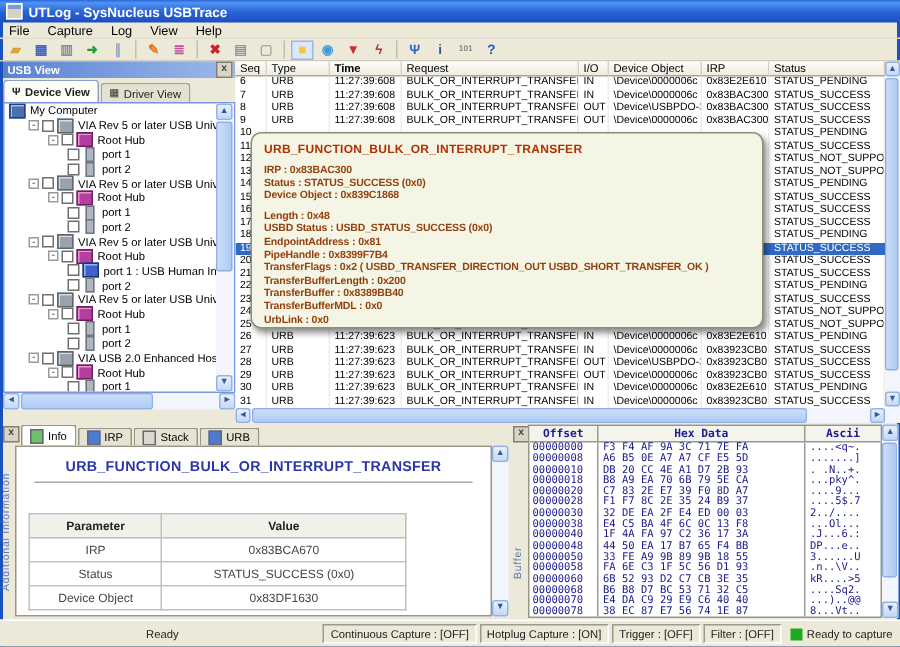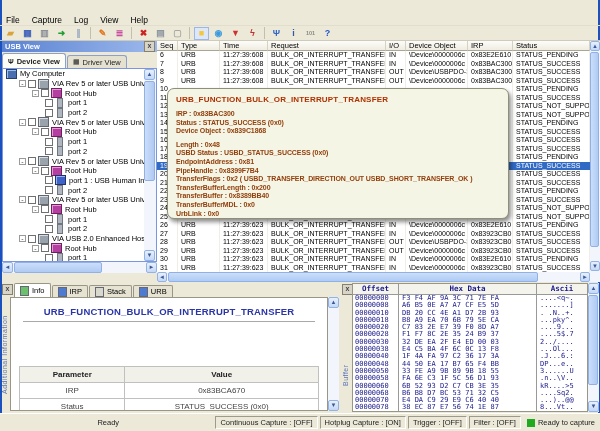--- a/index.html
+++ b/index.html
@@ -88,21 +88,21 @@
   .btabico.info-tab-icon{background:#6CC06C;}
   .btabico.irp-tab-icon{background:#4E7BD0;}
   .btabico.stack-tab-icon{background:#D8D8CC;}
   .btabico.urb-tab-icon{background:#4E7BD0;}
   .sidestrip{position:absolute;writing-mode:vertical-rl;transform:rotate(180deg);
     font-size:7px;color:#5A76B8;letter-spacing:.5px;text-align:center;}
   #infocontent{position:absolute;left:10px;top:15px;width:318px;height:114px;background:#fff;
     border:1px solid #9A9686;box-sizing:border-box;overflow:hidden;}
   #infoheading{margin-top:8px;text-align:center;font-size:9.5px;font-weight:bold;color:#2A35A8;letter-spacing:.2px;}
   #infohr{margin:4px 12px 0 12px;border-top:1px solid #A8A8A8;}
-  #ptable{position:absolute;left:8px;top:68px;width:300px;border-collapse:collapse;}
+  #ptable{position:absolute;left:8px;top:44px;width:252px;border-collapse:collapse;}
   #ptable th,#ptable td{border:1px solid #C0C0C0;font-size:8px;text-align:center;height:13px;}
   #ptable th{background:#F1F0E9;font-weight:bold;color:#222;}
   #ptable td{color:#444;}
   
   #hexpanel{position:absolute;left:340px;top:0;width:260px;height:131px;}
   #hexcontent{position:absolute;left:12px;top:1px;width:236px;height:129px;background:#fff;
     border:1px solid #9A9686;box-sizing:border-box;overflow:hidden;
     font-family:"DejaVu Sans Mono",monospace;color:#1A1A8C;}
   .hxhead{display:flex;height:10px;background:#F4F3EC;border-bottom:1px solid #999;
     font-size:7.5px;font-weight:bold;line-height:10px;}
@@ -118,20 +118,24 @@
   #sbleft{flex:1;text-align:center;}
   .spanel{border:1px solid;border-color:#9D9A8B #FFF #FFF #9D9A8B;padding:1px 4px;margin-left:2px;white-space:nowrap;}
   #sbind{width:8px;height:8px;margin:0 3px 0 6px;flex:none;}
   #sbstate{white-space:nowrap;margin-right:2px;}
 </style>
 </head>
 <body>
 
 <div id="app">
 
+  <div id="titlebar">
+    <span id="appicon"></span>
+    <span>UTLog - SysNucleus USBTrace</span>
+  </div>
 
   <div id="menubar">
       <span class="mitem">File</span>
       <span class="mitem">Capture</span>
       <span class="mitem">Log</span>
       <span class="mitem">View</span>
       <span class="mitem">Help</span>
     </div>
 
   <div id="toolbar">
@@ -334,21 +338,21 @@
         <div class="sbtn" style="left:0;top:0;">◄</div>
         <div class="sthumb h" style="left:12px;top:0;width:88px;height:11px;"></div>
         <div class="sbtn" style="left:144px;top:0;">►</div>
       </div>
     </div>
 
     <div id="logview">
       <div id="loghead">
           <span class="hcell" style="width: 21px;">Seq</span>
           <span class="hcell" style="width: 42px;">Type</span>
-          <span class="hcell" style="width: 48px;">Time</span>
+          <span class="hcell" style="width: 48px; font-weight: bold;">Time</span>
           <span class="hcell" style="width: 118px;">Request</span>
           <span class="hcell" style="width: 20px;">I/O</span>
           <span class="hcell" style="width: 62px;">Device Object</span>
           <span class="hcell" style="width: 45px;">IRP</span>
           <span class="hcell" style="width: 77px; flex: 1 1 0%;">Status</span>
         </div>
       <div id="logbody">
           <div class="lrow">
             <span class="lcell" style="width: 21px;">6</span>
             <span class="lcell" style="width: 42px;">URB</span>

